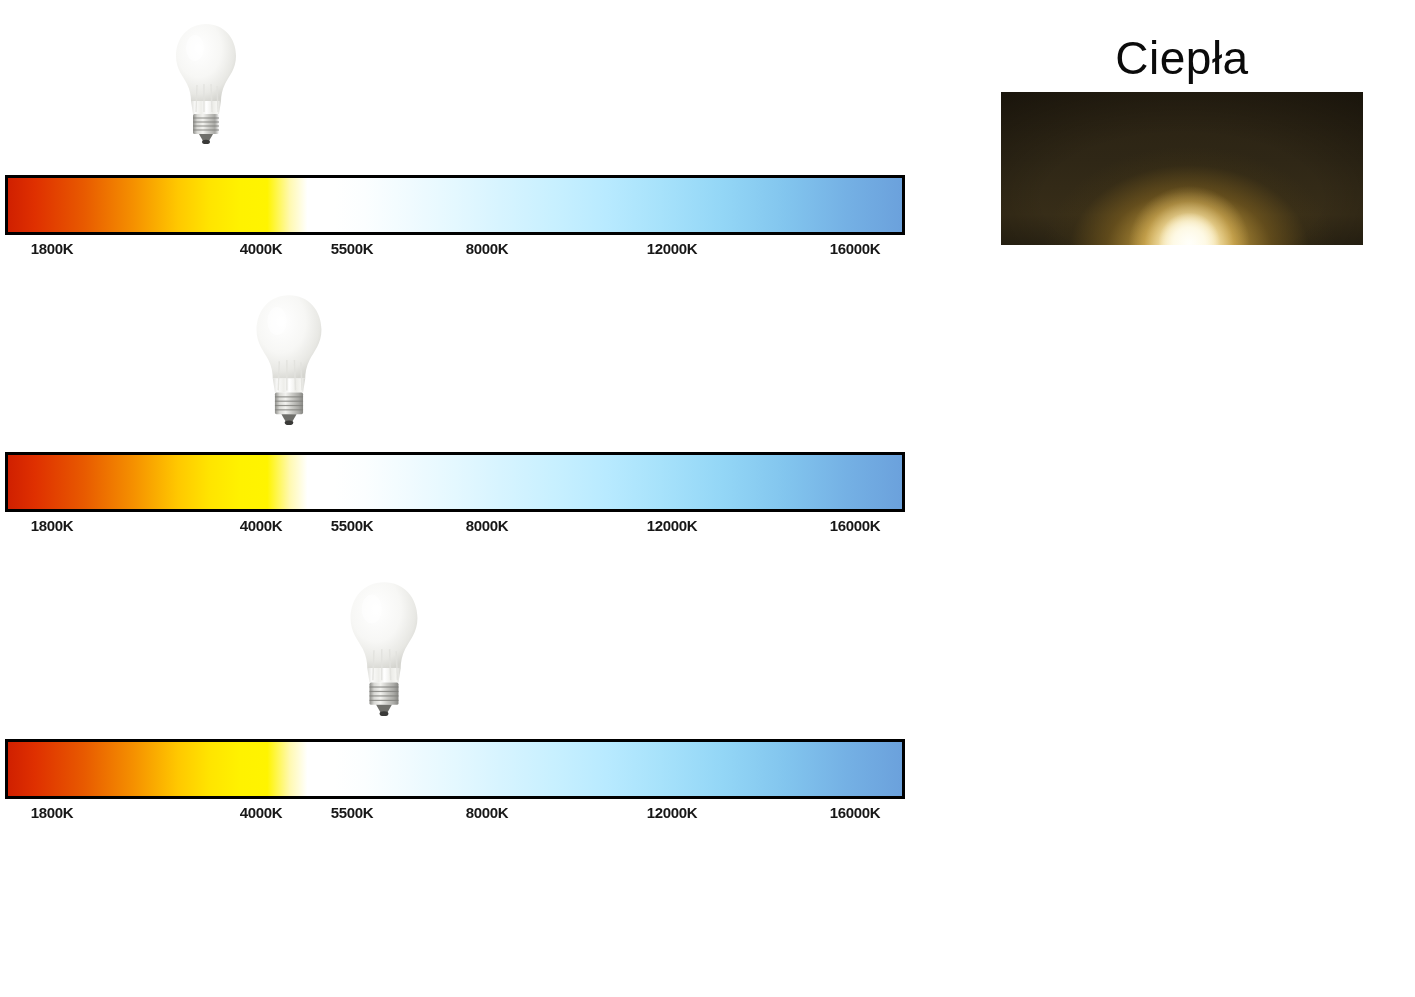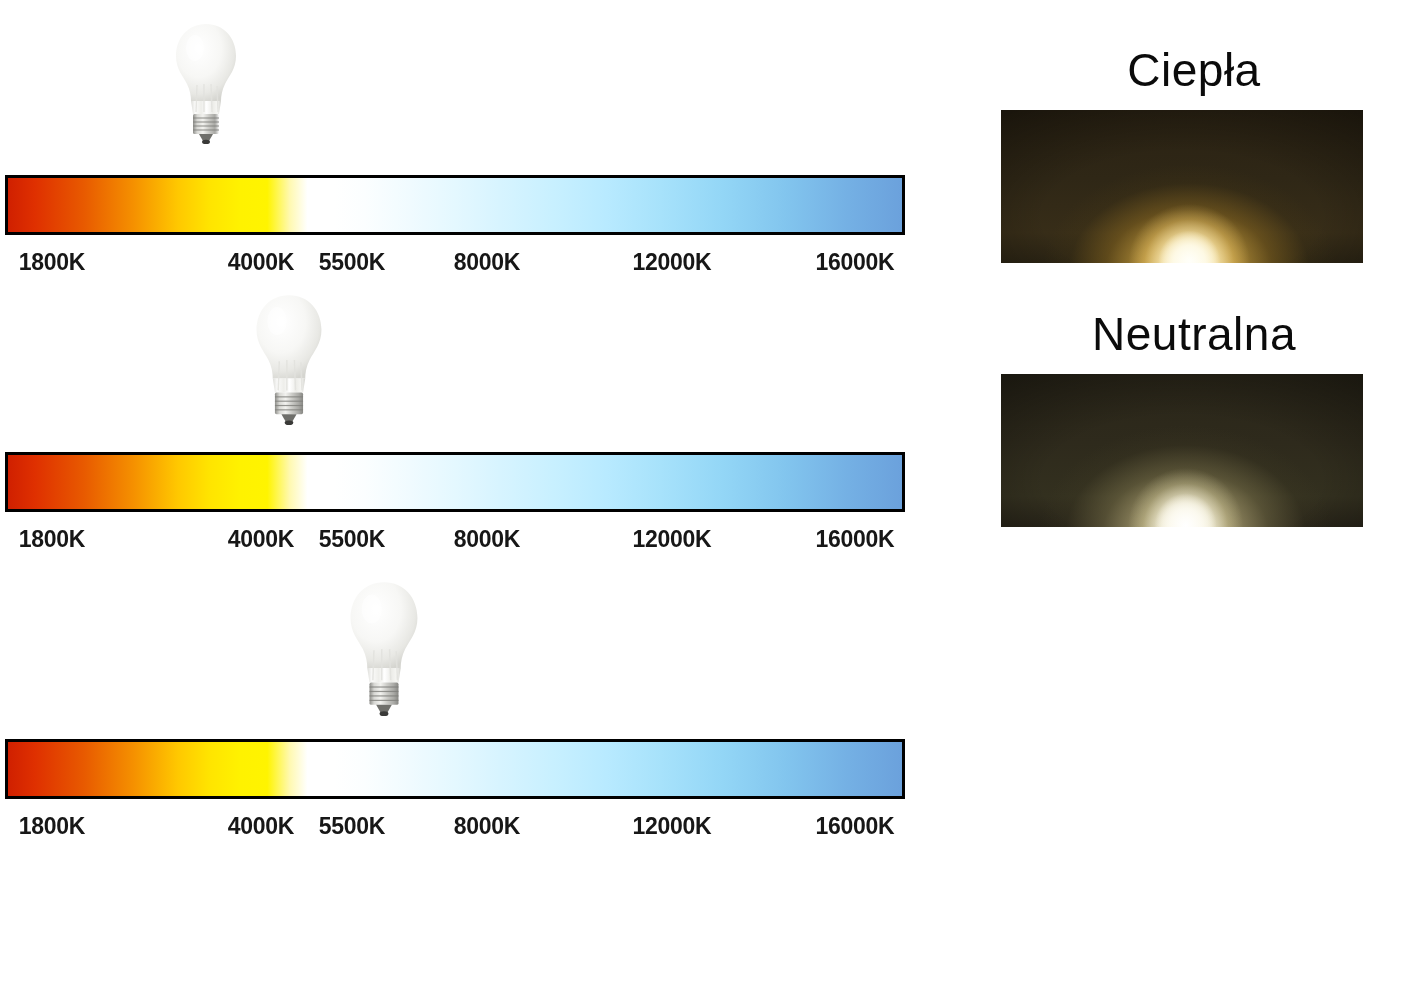--- a/index.html
+++ b/index.html
@@ -81,42 +81,42 @@
   
   .ticks {
     position: absolute;
     left: 0;
     top: 240px;
     width: 920px;
     height: 26px;
   }
   .tick {
     position: absolute;
-    top: 9px;
+    top: 0;
     transform: translateX(-50%);
     font-family: "Liberation Sans", sans-serif;
     font-weight: bold;
-    font-size: 23px;
+    font-size: 15px;
     letter-spacing: -0.3px;
     color: #171717;
     white-space: nowrap;
   }
 
   
   .sample {
     position: absolute;
     left: 1001px;
     width: 362px;
   }
   .sample.s0 { top: 30px; }
   .sample.s1 { top: 294px; }
   .sample.s2 { top: 580px; }
 
   .sample-title {
-    margin: 12px;
+    margin: 0;
     width: 362px;
     text-align: center;
     font-family: "Liberation Sans", sans-serif;
     font-weight: 400;
     font-size: 46px;
     line-height: 56px;
     color: #0b0b0b;
     letter-spacing: 0.5px;
   }
 
@@ -348,25 +348,15 @@
     <h2 class="sample-title">Ciepła</h2>
     <div class="sample-photo photo-warm">
       <div class="photo-layer base"></div>
       <div class="photo-layer glow1"></div>
       <div class="photo-layer glow2"></div>
       <div class="photo-layer glow3"></div>
       <div class="photo-layer vign"></div>
     </div>
   </div>
 
-  <div class="sample s1">
-    <h2 class="sample-title">Neutralna</h2>
-    <div class="sample-photo photo-neutral">
-      <div class="photo-layer base"></div>
-      <div class="photo-layer glow1"></div>
-      <div class="photo-layer glow2"></div>
-      <div class="photo-layer glow3"></div>
-      <div class="photo-layer vign"></div>
-    </div>
-  </div>
 
 
 </div>
 
 </body></html>

